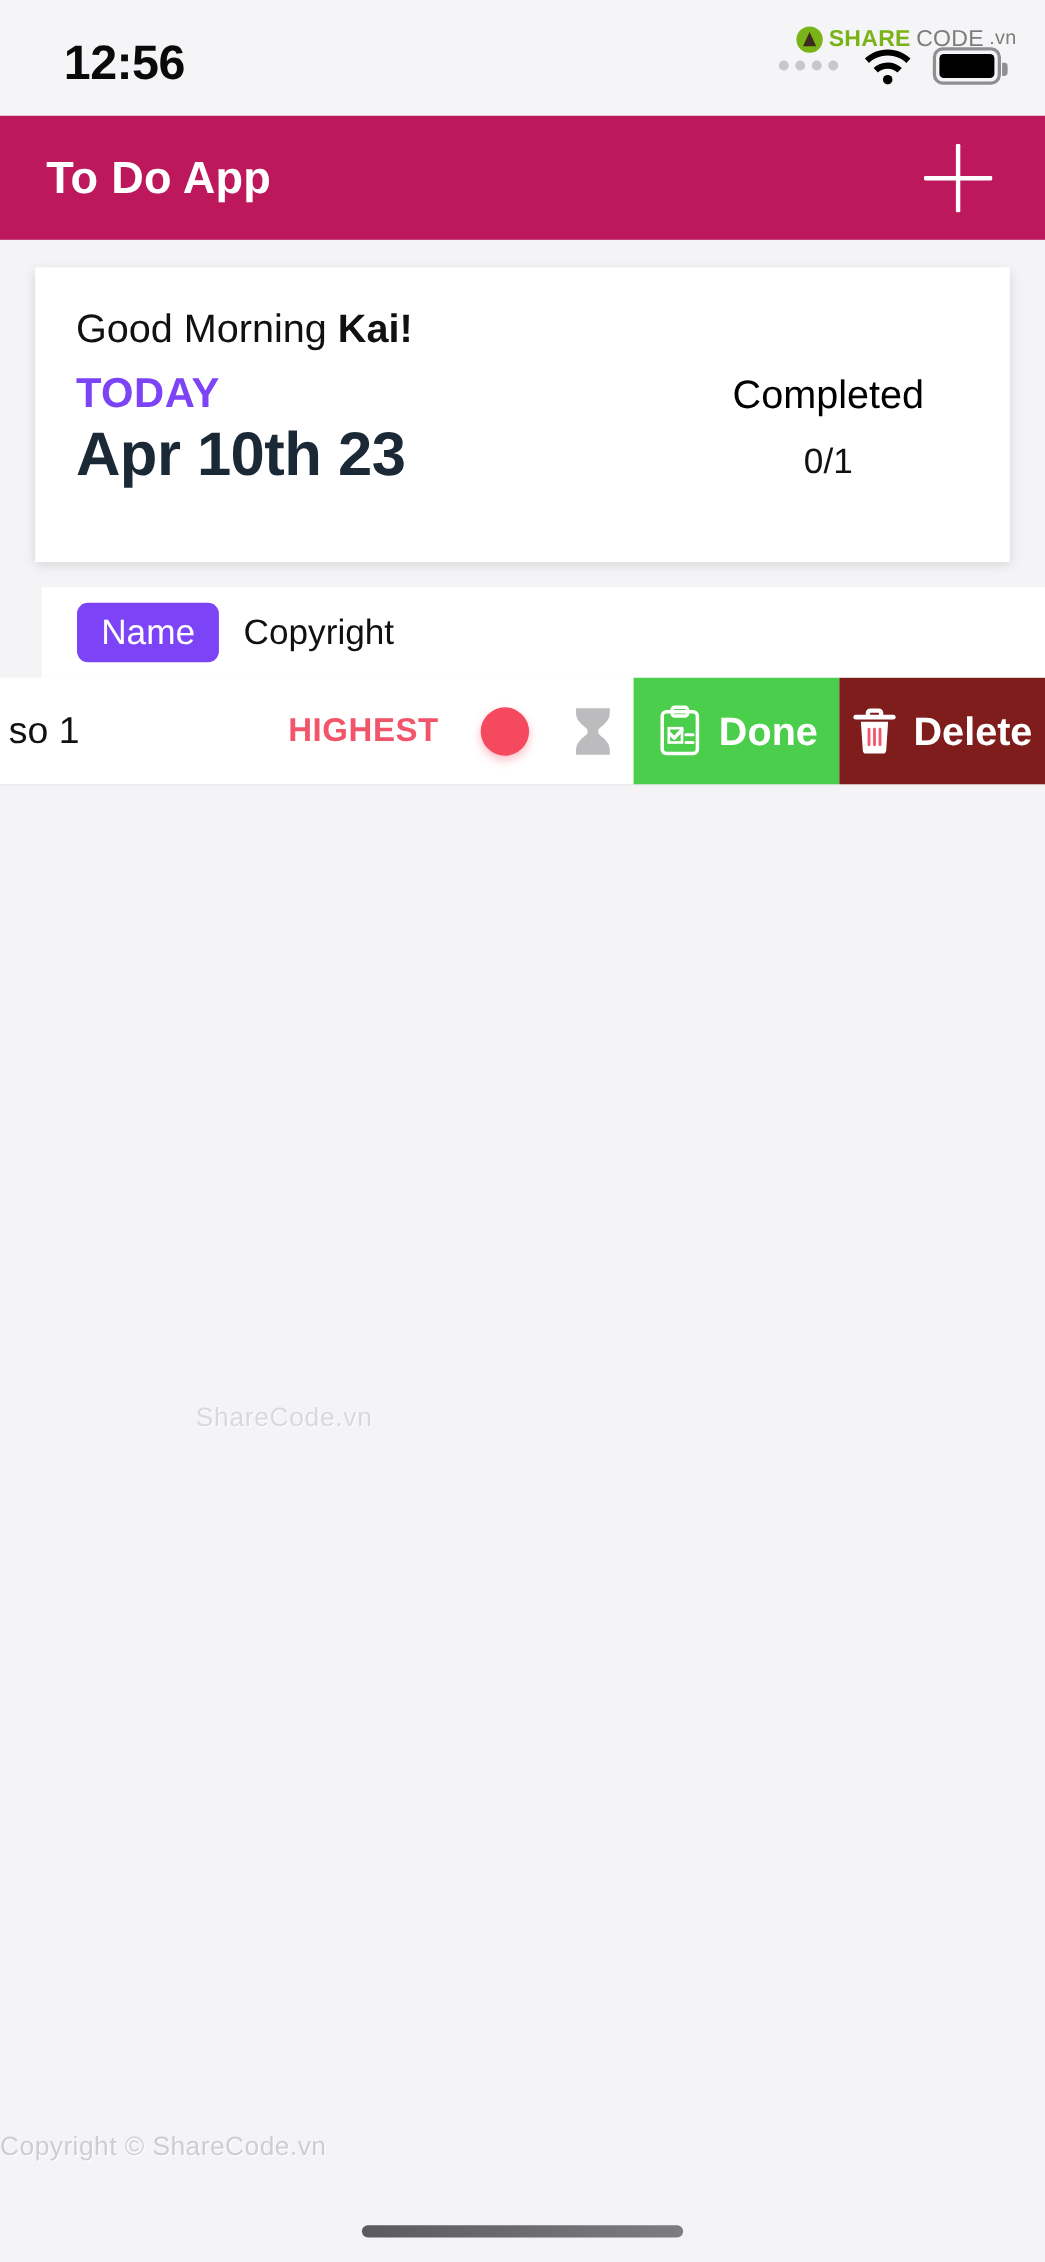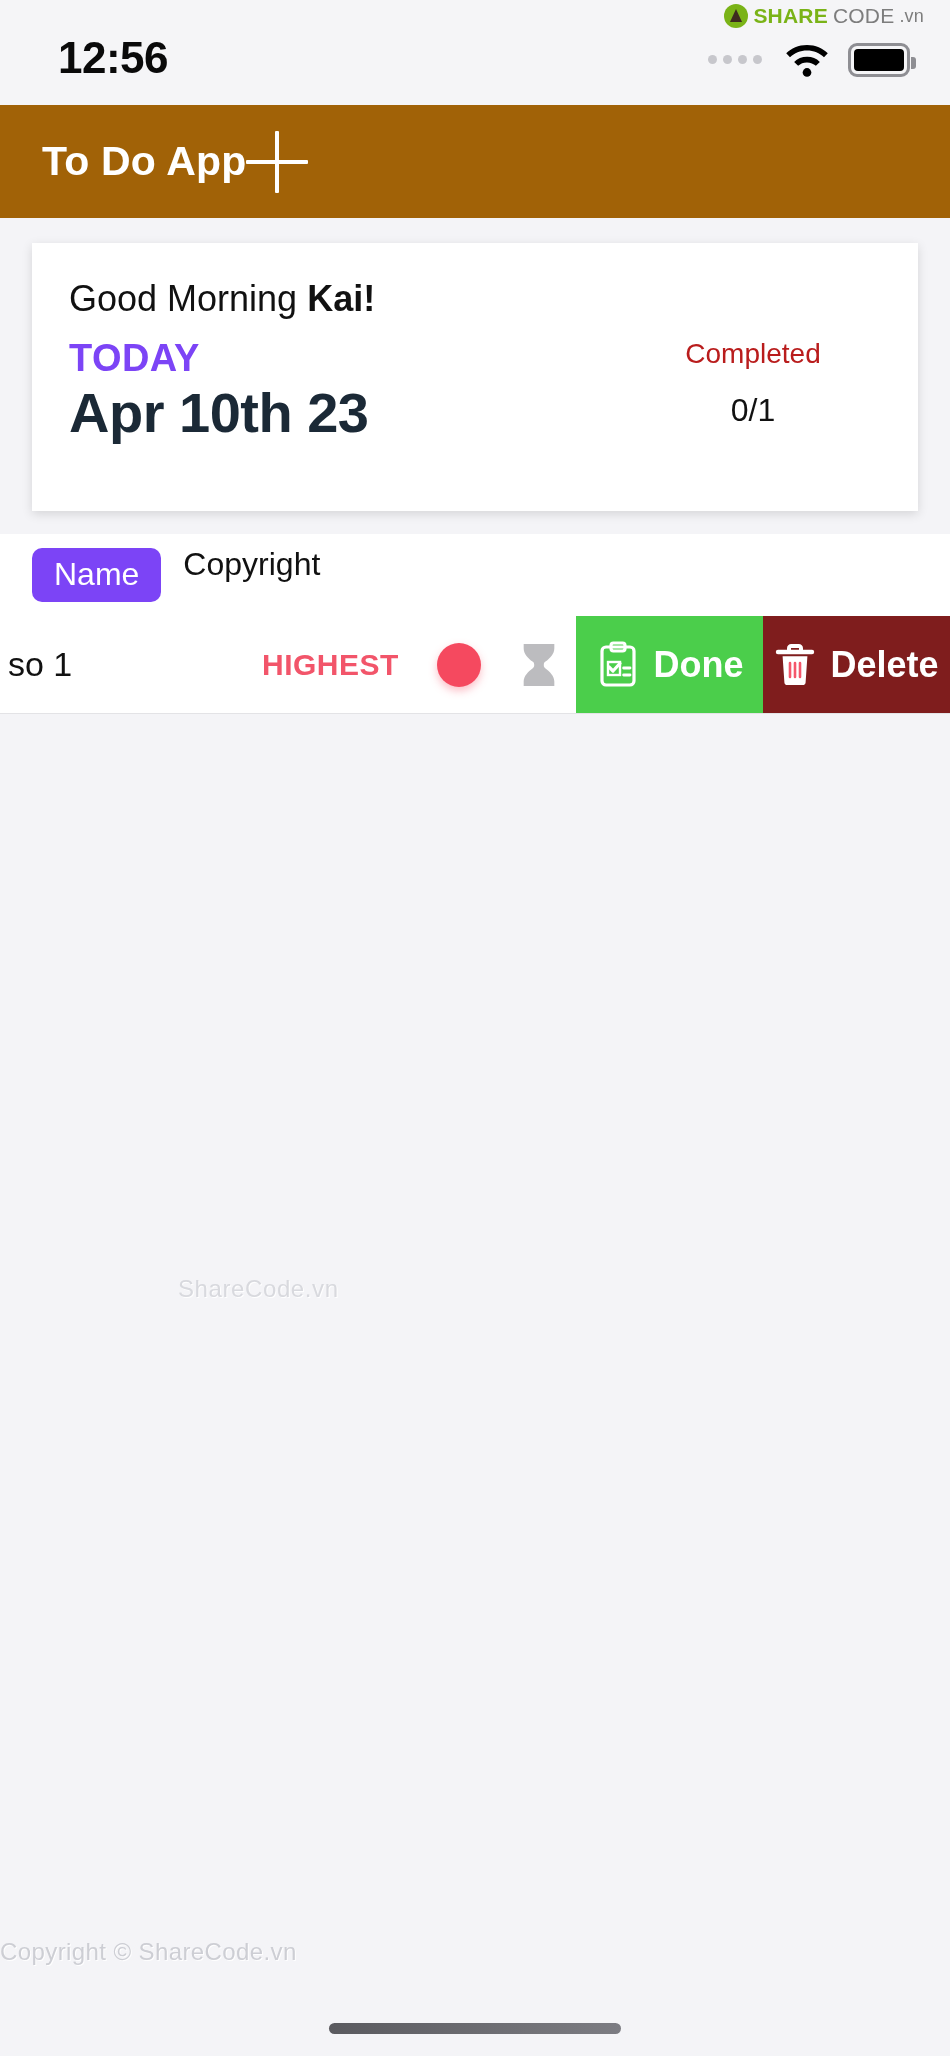--- a/index.html
+++ b/index.html
@@ -27,38 +27,38 @@
     position:relative; display:flex; align-items:center; padding:3px;
   }
   .battery::after{
     content:""; position:absolute; right:-9px; top:11px; width:5px; height:12px;
     background:#8e8e93; border-radius:0 3px 3px 0;
   }
   .battery .lvl{ background:#000; height:100%; width:100%; border-radius:4px; }
 
   
   .sc-logo {
-    position:absolute; top:4px; right:26px;
-    display:flex; align-items:center; gap:5px;
+    position:absolute; top:24px; right:26px;
+    display:flex; align-items:flex-start; gap:5px;
     font-size:21px; font-weight:700; letter-spacing:0.2px;
   }
   .sc-mark { width:24px; height:24px; border-radius:50%; background:#7ab317; position:relative;}
   .sc-mark::after{
     content:""; position:absolute; left:6px; top:5px; width:0; height:0;
     border-left:6px solid transparent; border-right:6px solid transparent;
     border-bottom:13px solid #3d2b1f;
   }
   .sc-share { color:#7ab317; }
   .sc-code { color:#7d7d7d; font-weight:500;}
   .sc-vn { color:#7d7d7d; font-weight:500; font-size:18px;}
 
   
   .appbar {
-    height:113px; background:#a16207; display:flex; align-items:center;
-    padding: 0 48px 0 42px;
+    height:113px; background:#be185d; display:flex; align-items:center;
+    justify-content:space-between; padding: 0 48px 0 42px;
   }
   .appbar-title { color:#fff; font-size:41px; font-weight:700; letter-spacing:0.2px;}
   .plus-btn { width:62px; height:62px; position:relative; cursor:pointer;}
   .plus-btn::before, .plus-btn::after{
     content:""; position:absolute; background:#fff; border-radius:1px;
   }
   .plus-btn::before{ left:0; top:29px; width:62px; height:4px;}
   .plus-btn::after { top:0; left:29px; height:62px; width:4px;}
 
   
@@ -73,27 +73,27 @@
   .greeting b { font-weight:700; }
   .today {
     font-size:38px; font-weight:700; color:#7c44f6; letter-spacing:0.4px;
     margin-top:20px; line-height:1.05;
   }
   .date {
     font-size:56px; font-weight:700; color:#1b2936; margin-top:6px;
     letter-spacing:-0.5px; line-height:1.05;
   }
   .card-right { width:250px; text-align:center; padding-top:60px;}
-  .completed-label{ font-size:28px; color:#b91c1c; line-height:1.1;}
+  .completed-label{ font-size:36px; color:#000000; line-height:1.1;}
   .completed-count{ font-size:32px; color:#111; margin-top:22px;}
 
   
   .sortbar {
-    background:#fff; display:flex; align-items:flex-start; gap:22px;
-    padding: 14px 0 14px 32px; margin-top:23px;
+    background:#fff; display:flex; align-items:center; gap:22px;
+    padding: 14px 0 14px 32px; margin-top:23px;margin-left:38px;
   }
   .pill {
     background:#7c44f6; color:#fff; font-size:32px; border-radius:10px;
     padding: 10px 22px 12px 22px; cursor:pointer; line-height:1;
   }
   .pill-plain { color:#111; font-size:32px; cursor:pointer; line-height:1; padding-bottom:2px;}
 
   
   .task-row {
     background:#fff; height:98px; display:flex; align-items:center;

